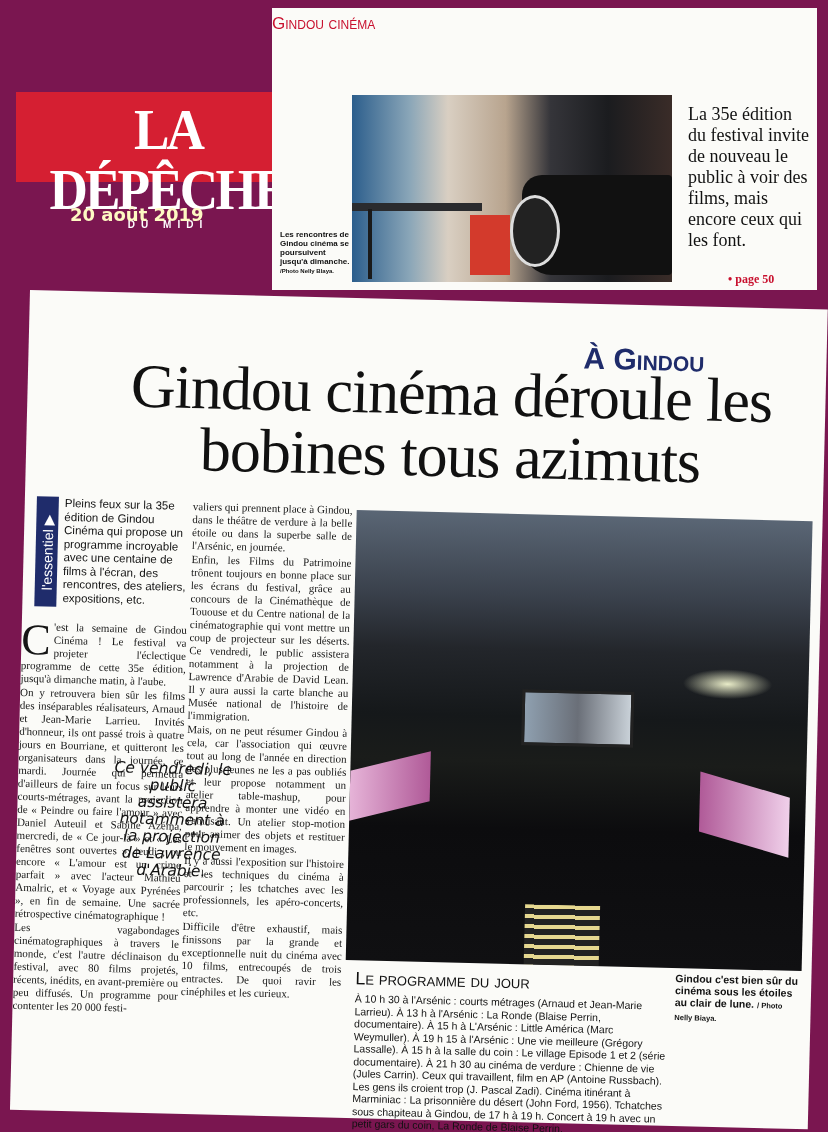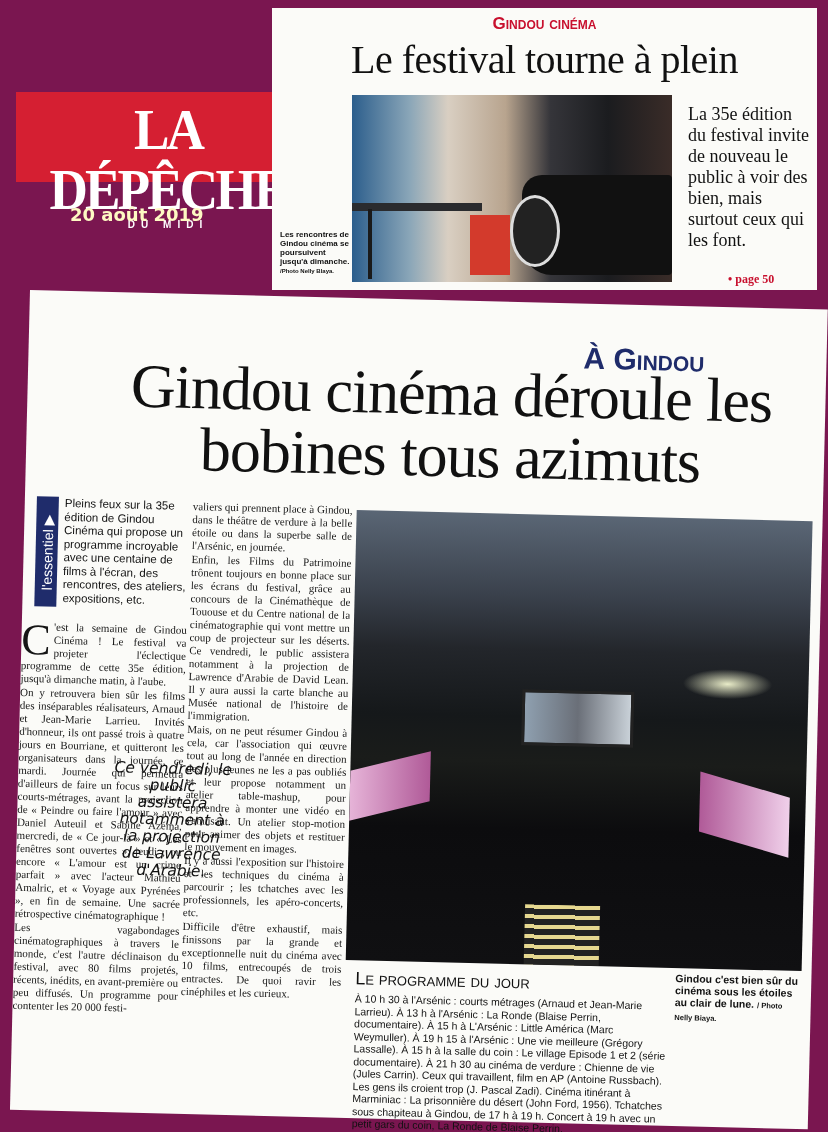--- a/index.html
+++ b/index.html
@@ -5,21 +5,21 @@
   html,body{margin:0;padding:0;}
   body{width:828px;height:1132px;background:#7a1650;position:relative;overflow:hidden;font-family:"Liberation Serif",serif;}
   
   .masthead{position:absolute;left:16px;top:92px;width:304px;height:90px;background:#d51f32;color:#fff;text-align:center;}
   .masthead .name{font-family:"Liberation Serif",serif;font-size:56px;font-weight:bold;letter-spacing:-3px;line-height:60px;margin-top:8px;transform:scaleX(0.95);}
   .masthead .sub{font-family:"Liberation Sans",sans-serif;font-size:10px;font-weight:bold;letter-spacing:6px;line-height:10px;}
   .date{position:absolute;left:70px;top:204px;color:#fef9c3;font-family:"DejaVu Sans",sans-serif;font-weight:bold;font-size:18px;}
 
   
   .clip-top{position:absolute;left:272px;top:8px;width:545px;height:282px;background:#fbfbf8;}
-  .clip-top .kicker{position:absolute;left:0;right:0;top:6px;text-align:center;color:#c8102e;font-family:"Liberation Sans",sans-serif;font-weight:bold;font-size:17px;font-variant:small-caps;}
+  .clip-top .kicker{position:absolute;left:0;right:0;top:6px;color:#c8102e;font-family:"Liberation Sans",sans-serif;font-weight:normal;font-size:17px;font-variant:small-caps;}
   .clip-top .headline{position:absolute;left:0;right:0;top:28px;text-align:center;font-size:40px;color:#111;letter-spacing:-0.5px;}
   .clip-top .photo1{position:absolute;left:80px;top:87px;width:320px;height:187px;background:linear-gradient(90deg,#2c5e8c 0%,#8aa6b8 18%,#d9cfc2 30%,#b8a48e 48%,#35353a 62%,#1b1c1f 80%,#3a2c28 100%);overflow:hidden;}
   .photo1 .table{position:absolute;left:0;top:108px;width:130px;height:8px;background:#2a2b2e;}
   .photo1 .legs{position:absolute;left:16px;top:114px;width:4px;height:70px;background:#1a1a1a;}
   .photo1 .cam{position:absolute;left:170px;top:80px;width:150px;height:100px;background:#111;border-radius:20px 4px 4px 30px;}
   .photo1 .lens{position:absolute;left:158px;top:100px;width:44px;height:66px;background:#222;border-radius:50%;border:3px solid #ddd;}
   .photo1 .pants{position:absolute;left:118px;top:120px;width:40px;height:60px;background:#d33a2c;}
   .clip-top .cap1{position:absolute;left:8px;top:222px;width:72px;font-family:"Liberation Sans",sans-serif;font-size:8px;line-height:9px;font-weight:bold;color:#111;}
   .clip-top .cap1 small{font-size:6px;}
   .clip-top .chapo{position:absolute;left:416px;top:96px;width:125px;font-size:18px;line-height:21px;color:#111;}
@@ -53,33 +53,32 @@
 <body>
 
 <div class="masthead">
   <div class="name">LA DÉPÊCHE</div>
   <div class="sub">DU MIDI</div>
 </div>
 <div class="date">20 août 2019</div>
 
 <div class="clip-top">
   <div class="kicker">Gindou cinéma</div>
-  <div class="headline">Le festival tourne à plein</div>
   <div class="photo1">
     <div class="table"></div>
     <div class="legs"></div>
     <div class="pants"></div>
     <div class="cam"></div>
     <div class="lens"></div>
   </div>
   <div class="cap1">
     <span>Les rencontres de Gindou cinéma se poursuivent jusqu'à dimanche.</span>
     <small>/Photo Nelly Blaya.</small>
   </div>
-  <div class="chapo">La 35e édition du festival invite de nouveau le public à voir des bien, mais surtout ceux qui les font.</div>
+  <div class="chapo">La 35e édition du festival invite de nouveau le public à voir des films, mais encore ceux qui les font.</div>
   <div class="page-ref">• page 50</div>
 </div>
 
 <div class="clip-main">
   <div class="tag-gindou">À Gindou</div>
   <div class="title">Gindou cinéma déroule les bobines tous azimuts</div>
 
   <div class="essentiel-tab">
     <span>l'essentiel ▶</span>
   </div>

